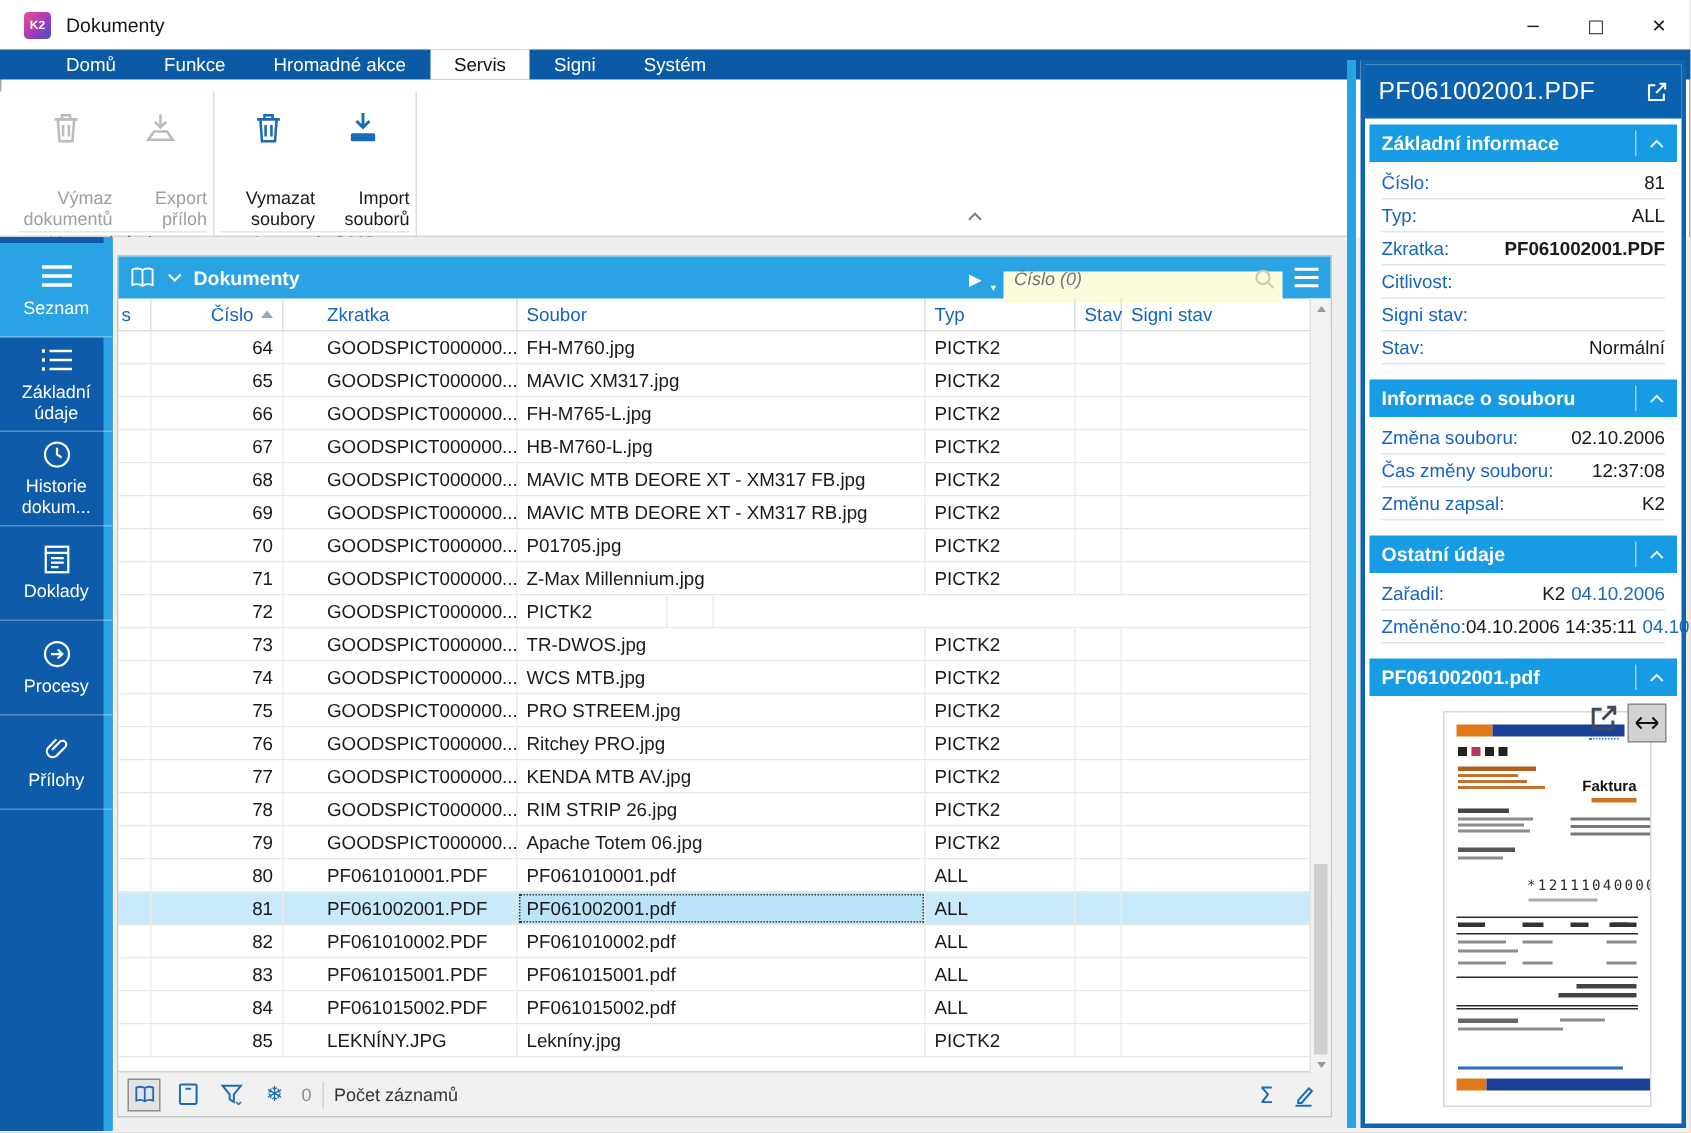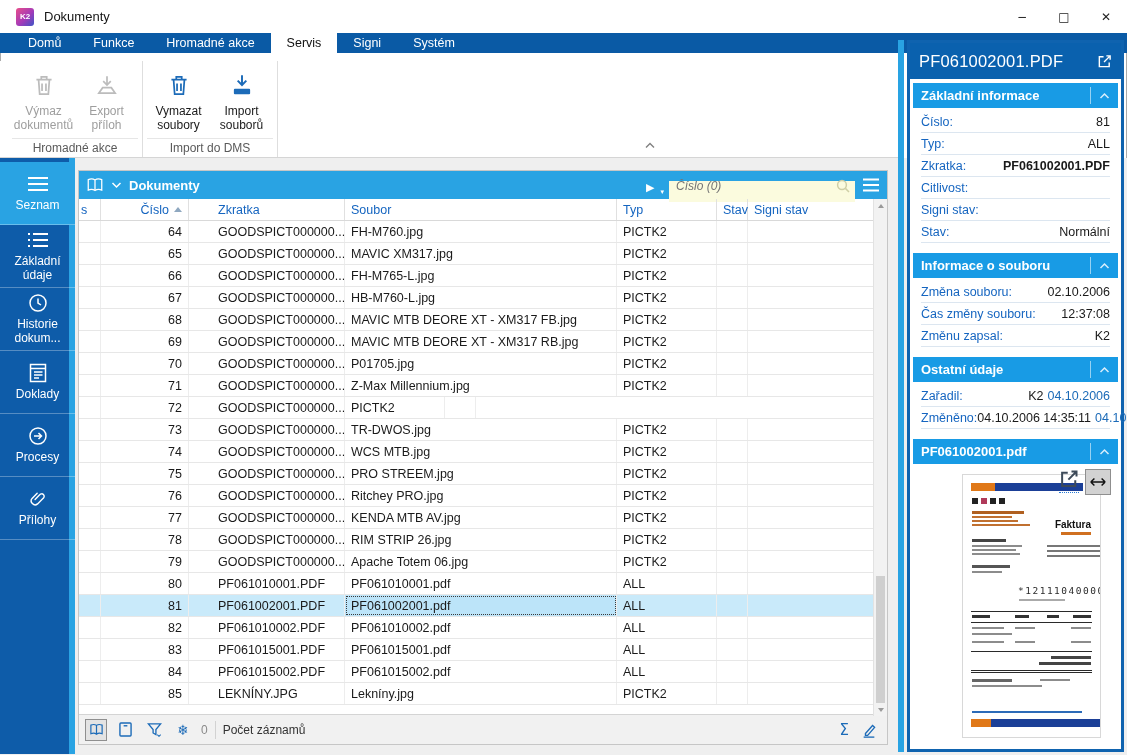--- a/index.html
+++ b/index.html
@@ -17,31 +17,31 @@
   .k2logo { width:18px; height:18px; border-radius:3px; flex:none;
             background:linear-gradient(135deg,#E94E8A 0%,#A43AB8 55%,#3C54C6 100%);
             color:#fff; font-size:8px; font-weight:bold; display:flex; align-items:center; justify-content:center; }
   .win-title { margin-left:10px; font-size:13px; color:#141414; }
   .win-controls { margin-left:auto; display:flex; height:100%; }
   .win-btn { width:42px; height:100%; display:flex; align-items:center; justify-content:center;
              font-size:12px; color:#222; font-family:"DejaVu Sans",sans-serif; }
 
   
   .tabbar { position:absolute; top:33px; left:0; right:0; height:20px; background:var(--ribbon);
-            display:flex; padding-left:12px; }
+            display:flex; padding-left:28px; }
   .tab { padding:0 16px; display:flex; align-items:center; color:#fff; font-size:12.5px; cursor:default; }
   .tab.active { background:#fff; color:#111; }
 
   
   .ribbon { position:absolute; top:61px; left:0; width:898px; height:97px; background:#fff;
             border-bottom:1px solid #D5D5D5; display:flex; padding-left:8px; }
   .rgroup { display:flex; flex-direction:column; border-right:1px solid #DEDEDE; padding:0 4px; }
   .rbuttons { display:flex; flex:1; align-items:flex-start; padding-top:5px; }
   .rbtn { width:63px; display:flex; flex-direction:column; align-items:center;
-          font-size:12px; line-height:1.2; color:#1A1A1A; text-align:center; }
+          font-size:12px; line-height:1.2; color:#1A1A1A; text-align:right;gap:21px; }
   .rbtn .icn { height:32px; display:flex; align-items:center; color:#1C6BB8; margin:3px 0 3px; }
   .rbtn.disabled { color:#9E9E9E; }
   .rbtn.disabled .icn { color:#BCBCBC; }
   .rgroup-label { height:19px; font-size:12px; color:#5A5A5A; border-top:1px solid #E6E6E6;
                   display:flex; align-items:center; justify-content:center; }
   .ribbon-collapse { position:absolute; right:242px; bottom:3px; color:#808080; }
 
   
   .main-bg { position:absolute; top:158px; left:0; right:0; bottom:0; background:#EFEFEF; }
 

